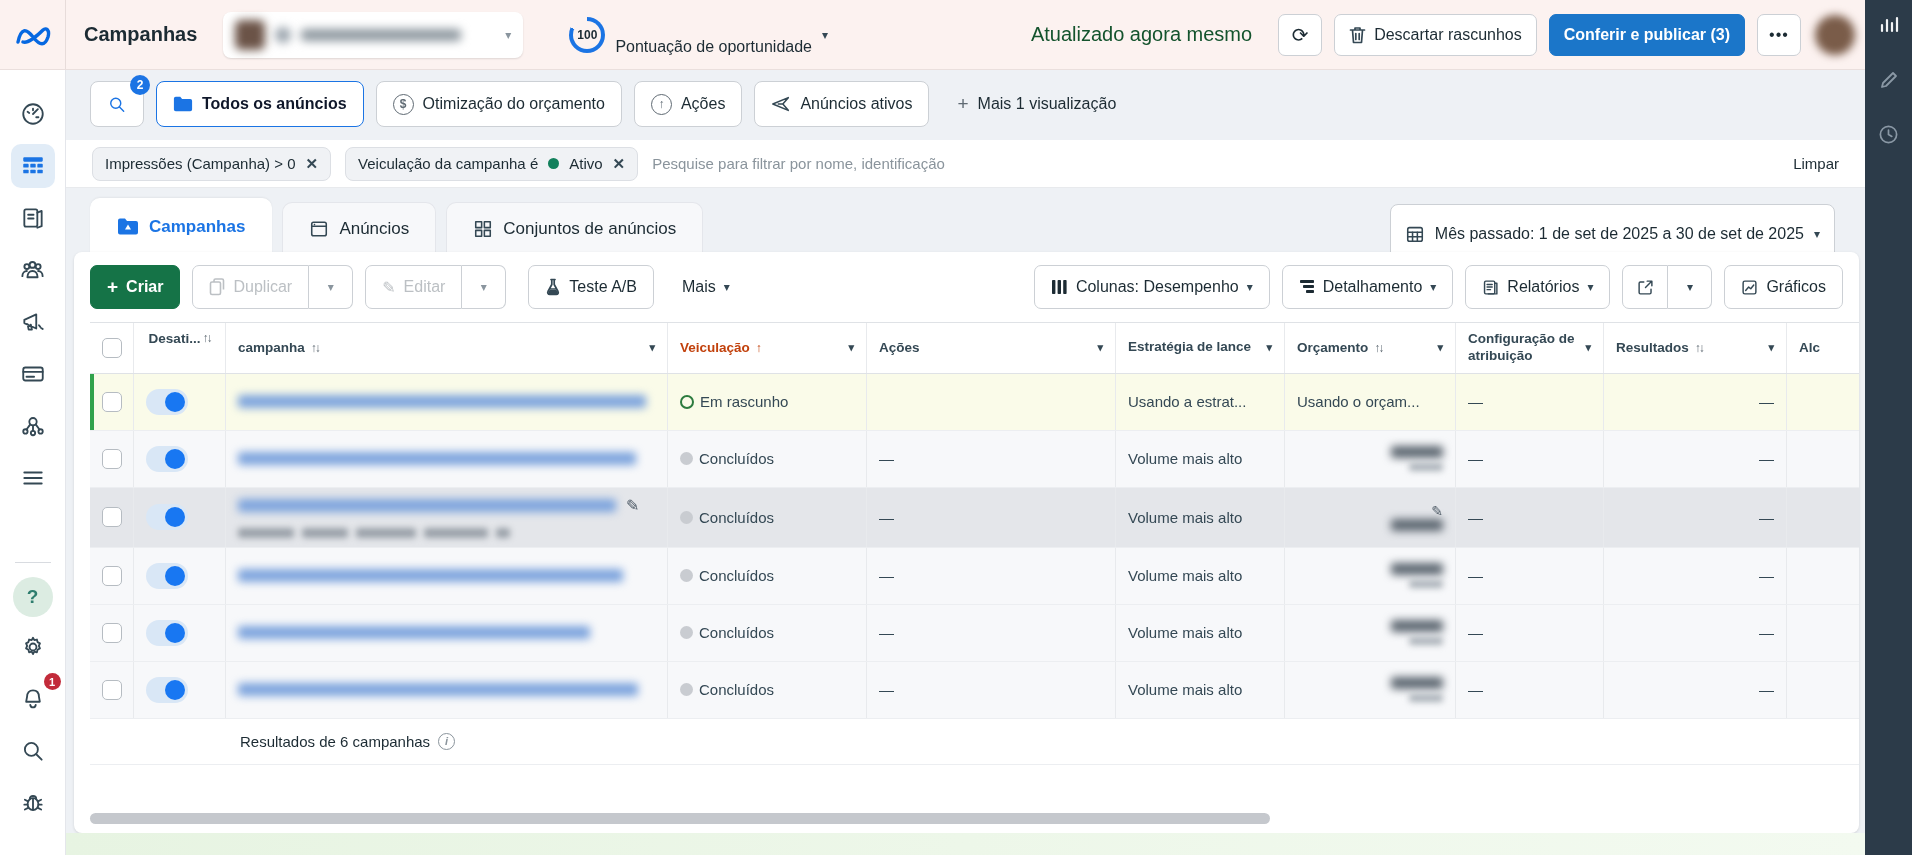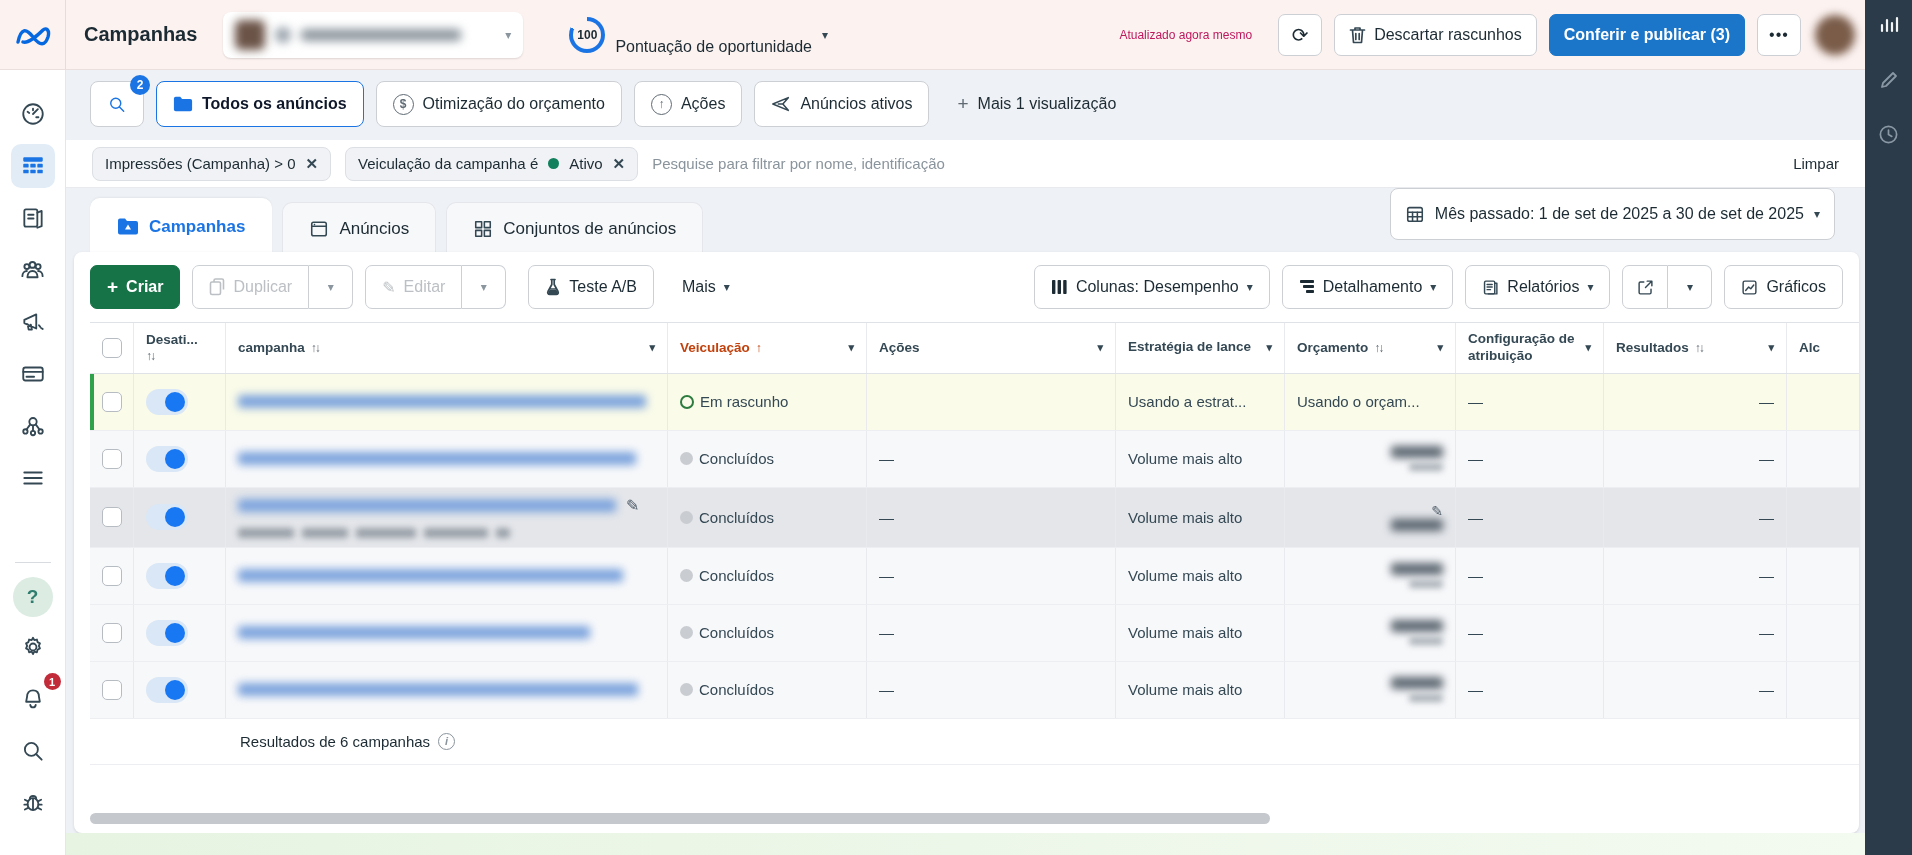--- a/index.html
+++ b/index.html
@@ -20,21 +20,21 @@
   .acct-name { width:160px; height:12px; background:#8d979f; }
   .caret { font-size:12px; color:#344854; line-height:1; }
   .caret.dim { color:#8a959e; }
   .score-wrap { display:flex; align-items:center; gap:10px; margin-left:46px; cursor:default; }
   .score-ring { width:36px; height:36px; border-radius:50%;
                 background:conic-gradient(#1b74e4 0 82%, transparent 82% 100%);
                 display:flex; align-items:center; justify-content:center; }
   .score-inner { width:28px; height:28px; border-radius:50%; background:#fcf2f0; display:flex; align-items:center; justify-content:center;
                  font-size:12px; font-weight:bold; color:#1c2b33; }
   .score-label { font-size:16px; color:#1c2b33;margin-top:24px; }
-  .updated { margin-left:auto; font-size:12px; color:#be185d; }
+  .updated { margin-left:auto; font-size:20px; color:#14532d; }
   .tb-actions { display:flex; align-items:center; gap:12px; margin:0 14px 0 26px; }
   .btn { display:inline-flex; align-items:center; justify-content:center; gap:8px; background:#fff;
          border:1px solid #ccd0d5; border-radius:7px; height:42px; padding:0 14px; font-size:16px; color:#1c2b33; cursor:pointer; }
   .btn.square { width:44px; padding:0; font-size:20px; }
   .btn.primary { background:#1b76c9; border-color:#1b76c9; color:#fff; font-weight:bold; }
   .tb-avatar { width:40px; height:40px; border-radius:50%; background:#7a5c49; filter:blur(4px); margin-right:10px; }
 
   
   .rrail { position:absolute; right:0; top:0; width:47px; height:855px; background:#2c3b49; z-index:6;
            display:flex; flex-direction:column; align-items:center; padding-top:14px; gap:34px; }
@@ -74,21 +74,21 @@
   .dot-green { width:11px; height:11px; border-radius:50%; background:#12805c; display:inline-block; }
   .filter-input { flex:1; border:none; outline:none; font-size:15px; color:#1c2b33; font-family:"Liberation Sans",sans-serif; }
   .filter-input::placeholder { color:#8a949c; }
   .clear-link { font-size:15px; color:#1c2b33; cursor:pointer; }
 
   
   .ltabs { position:absolute; left:24px; top:128px; display:flex; gap:10px; align-items:flex-end; height:56px; }
   .ltab { display:flex; align-items:center; gap:10px; height:52px; padding:0 26px; background:#f7f8fa; border:1px solid #e4e6eb;
           border-bottom:none; border-radius:10px 10px 0 0; font-size:17px; color:#1c2b33; cursor:pointer; }
   .ltab.active { background:#fff; color:#1b74e4; font-weight:bold; box-shadow:0 -1px 2px rgba(0,0,0,.05); border-color:#fff; height:56px; }
-  .date-btn { position:absolute; right:30px; top:118px; height:52px; background:#fff; border:1px solid #ccd0d5; border-radius:8px;
+  .date-btn { position:absolute; right:30px; top:134px; height:60px; background:#fff; border:1px solid #ccd0d5; border-radius:8px;
               display:flex; align-items:center; gap:10px; padding:0 14px; font-size:16px; color:#1c2b33; cursor:pointer; }
 
   
   .card { position:absolute; left:8px; right:6px; top:182px; bottom:22px; background:#fff; border-radius:8px;
           box-shadow:0 1px 3px rgba(0,0,0,.12); overflow:hidden; }
   .toolbar { display:flex; align-items:center; padding:13px 16px 13px 16px; gap:12px; }
   .tbtn { display:inline-flex; align-items:center; gap:8px; background:#fff; border:1px solid #ccd0d5; border-radius:7px;
           height:44px; padding:0 16px; font-size:16px; color:#1c2b33; cursor:pointer; }
   .tbtn.disabled { color:#bcc0c4; }
   .tbtn.green { background:#157347; border-color:#157347; color:#fff; font-weight:bold; }
@@ -488,21 +488,21 @@
           </button>
         </div>
       </div>
 
       <div class="table">
 
         <div class="trow thead">
           <div class="cell c-cb">
               <span class="checkbox"></span>
             </div>
-          <div class="cell c-tg" style="flex-direction:column;align-items:flex-start;justify-content:center;gap:2px">
+          <div class="cell c-tg" style="flex-direction:row;align-items:flex-start;justify-content:center;gap:2px">
             <span>Desati...</span>
             <span class="sort">↑↓</span>
           </div>
           <div class="cell c-name">
             <span>campanha</span>
             <span class="sort">↑↓</span>
             <span class="hcaret">▾</span>
           </div>
           <div class="cell c-del">
             <span class="blue-h">Veiculação</span>

